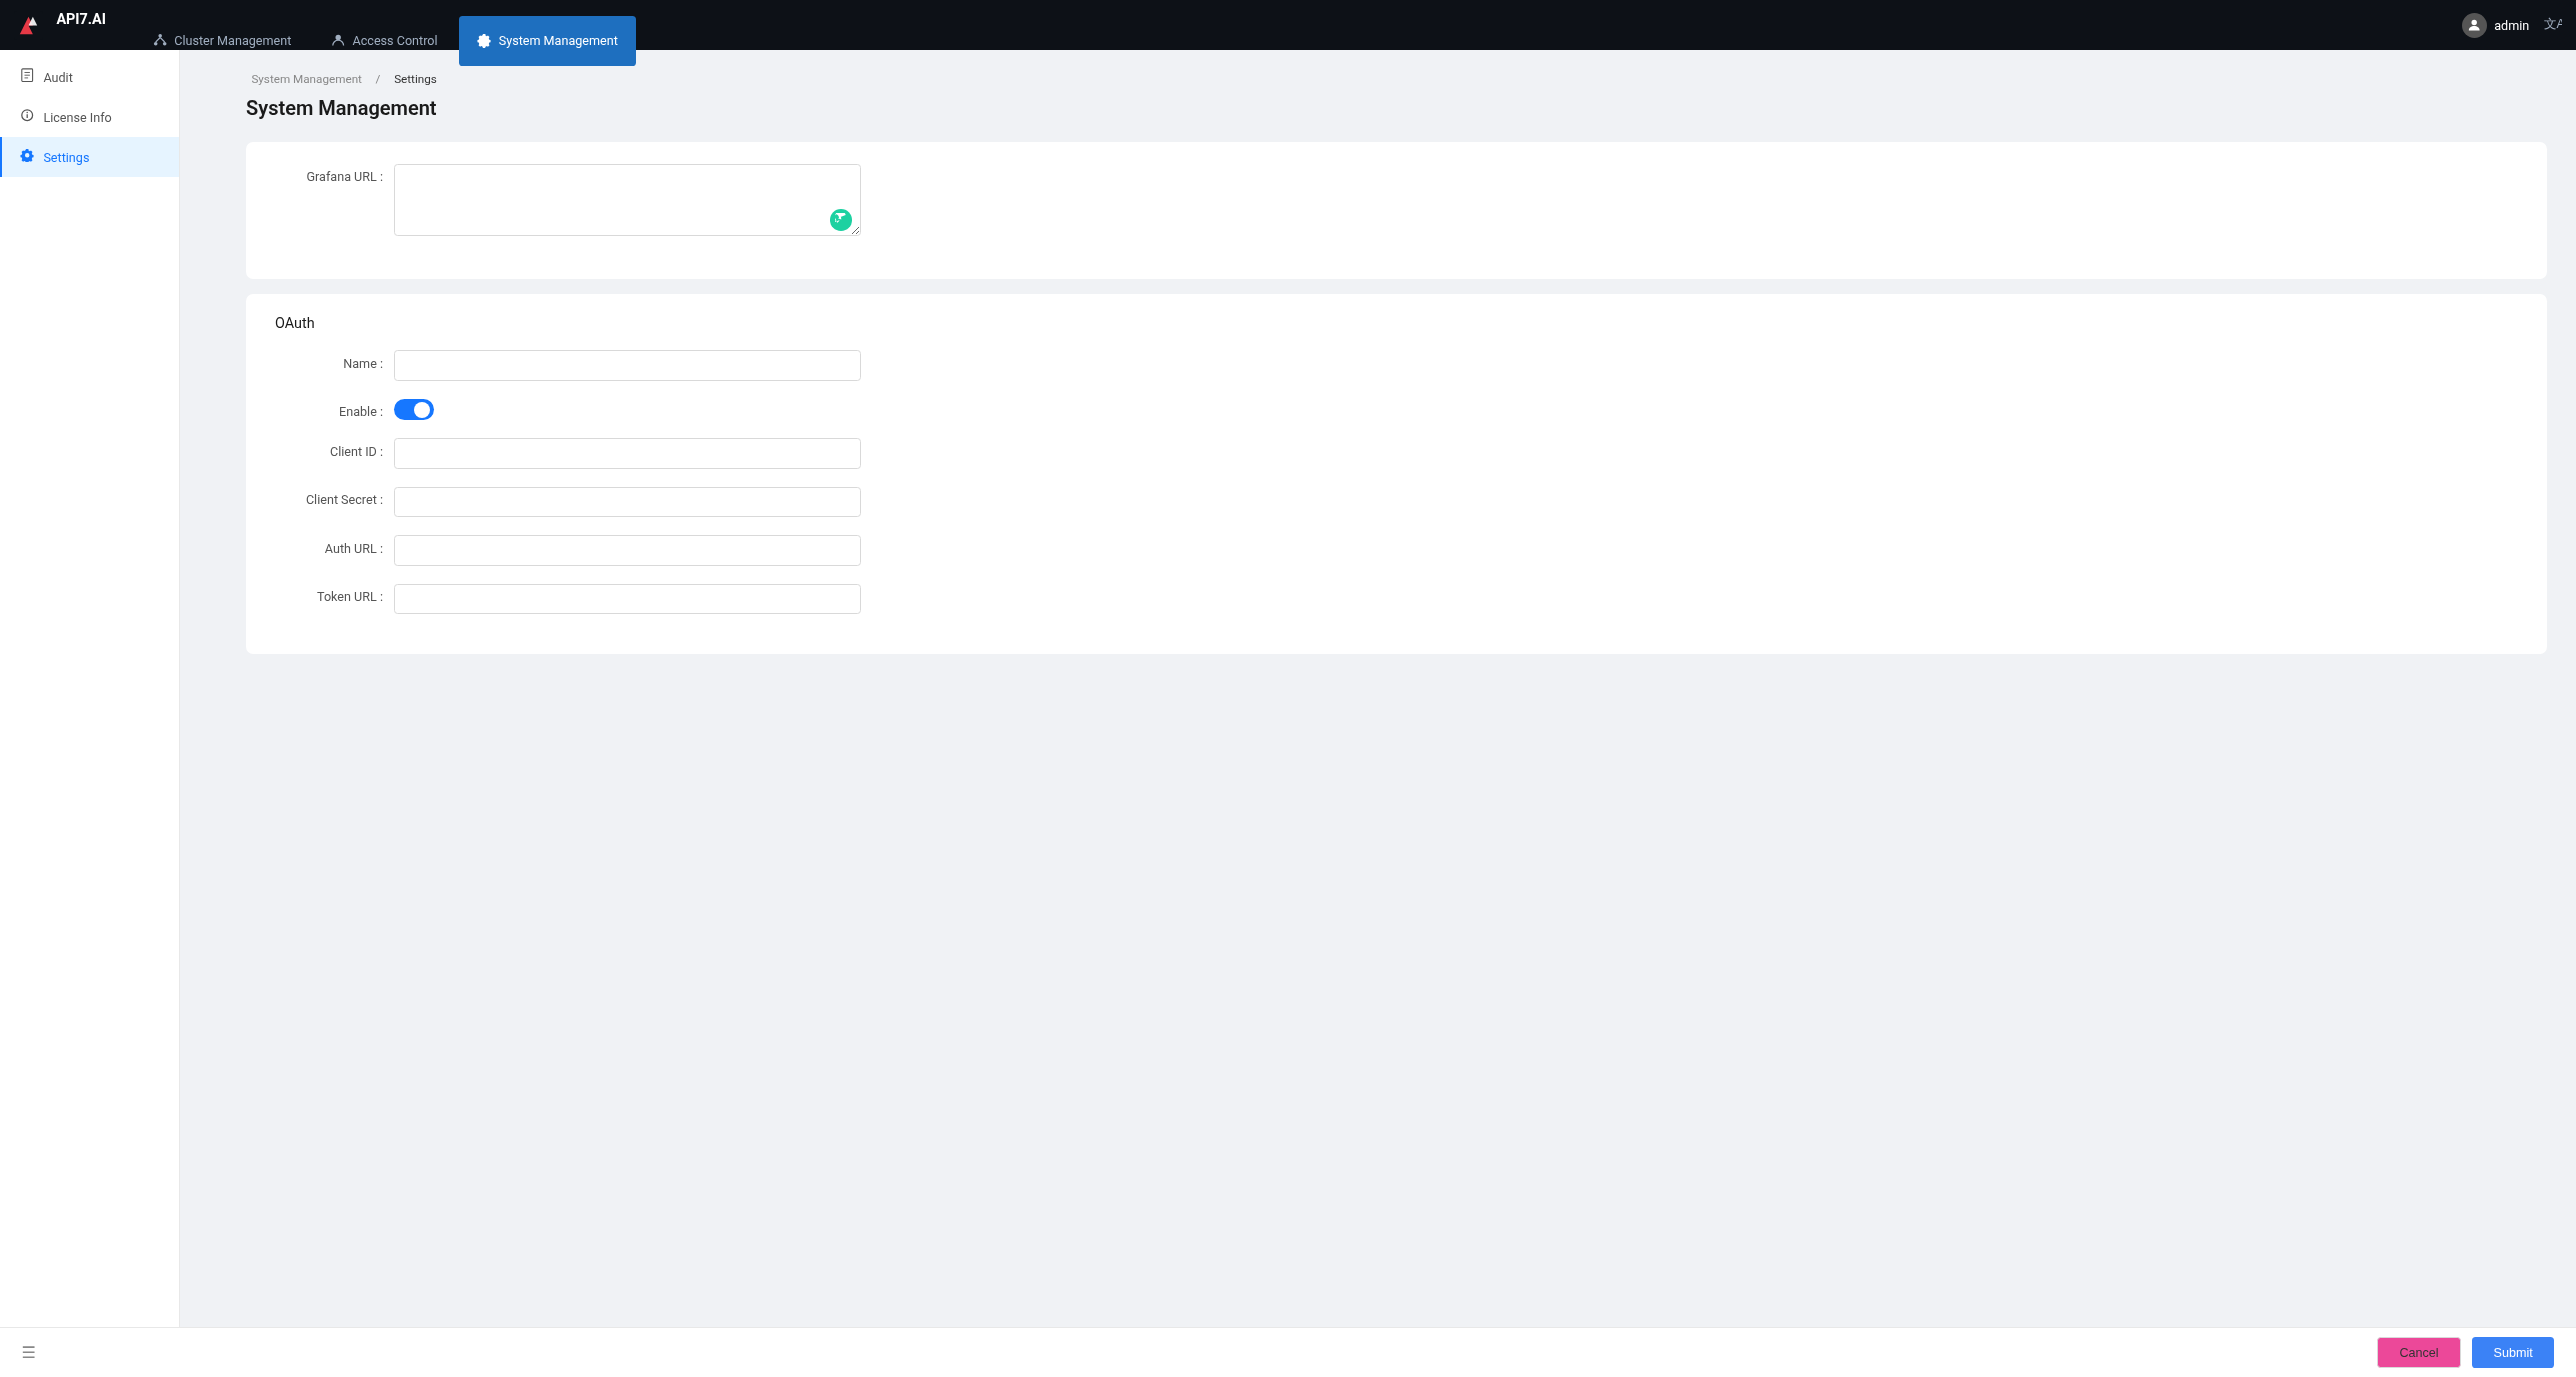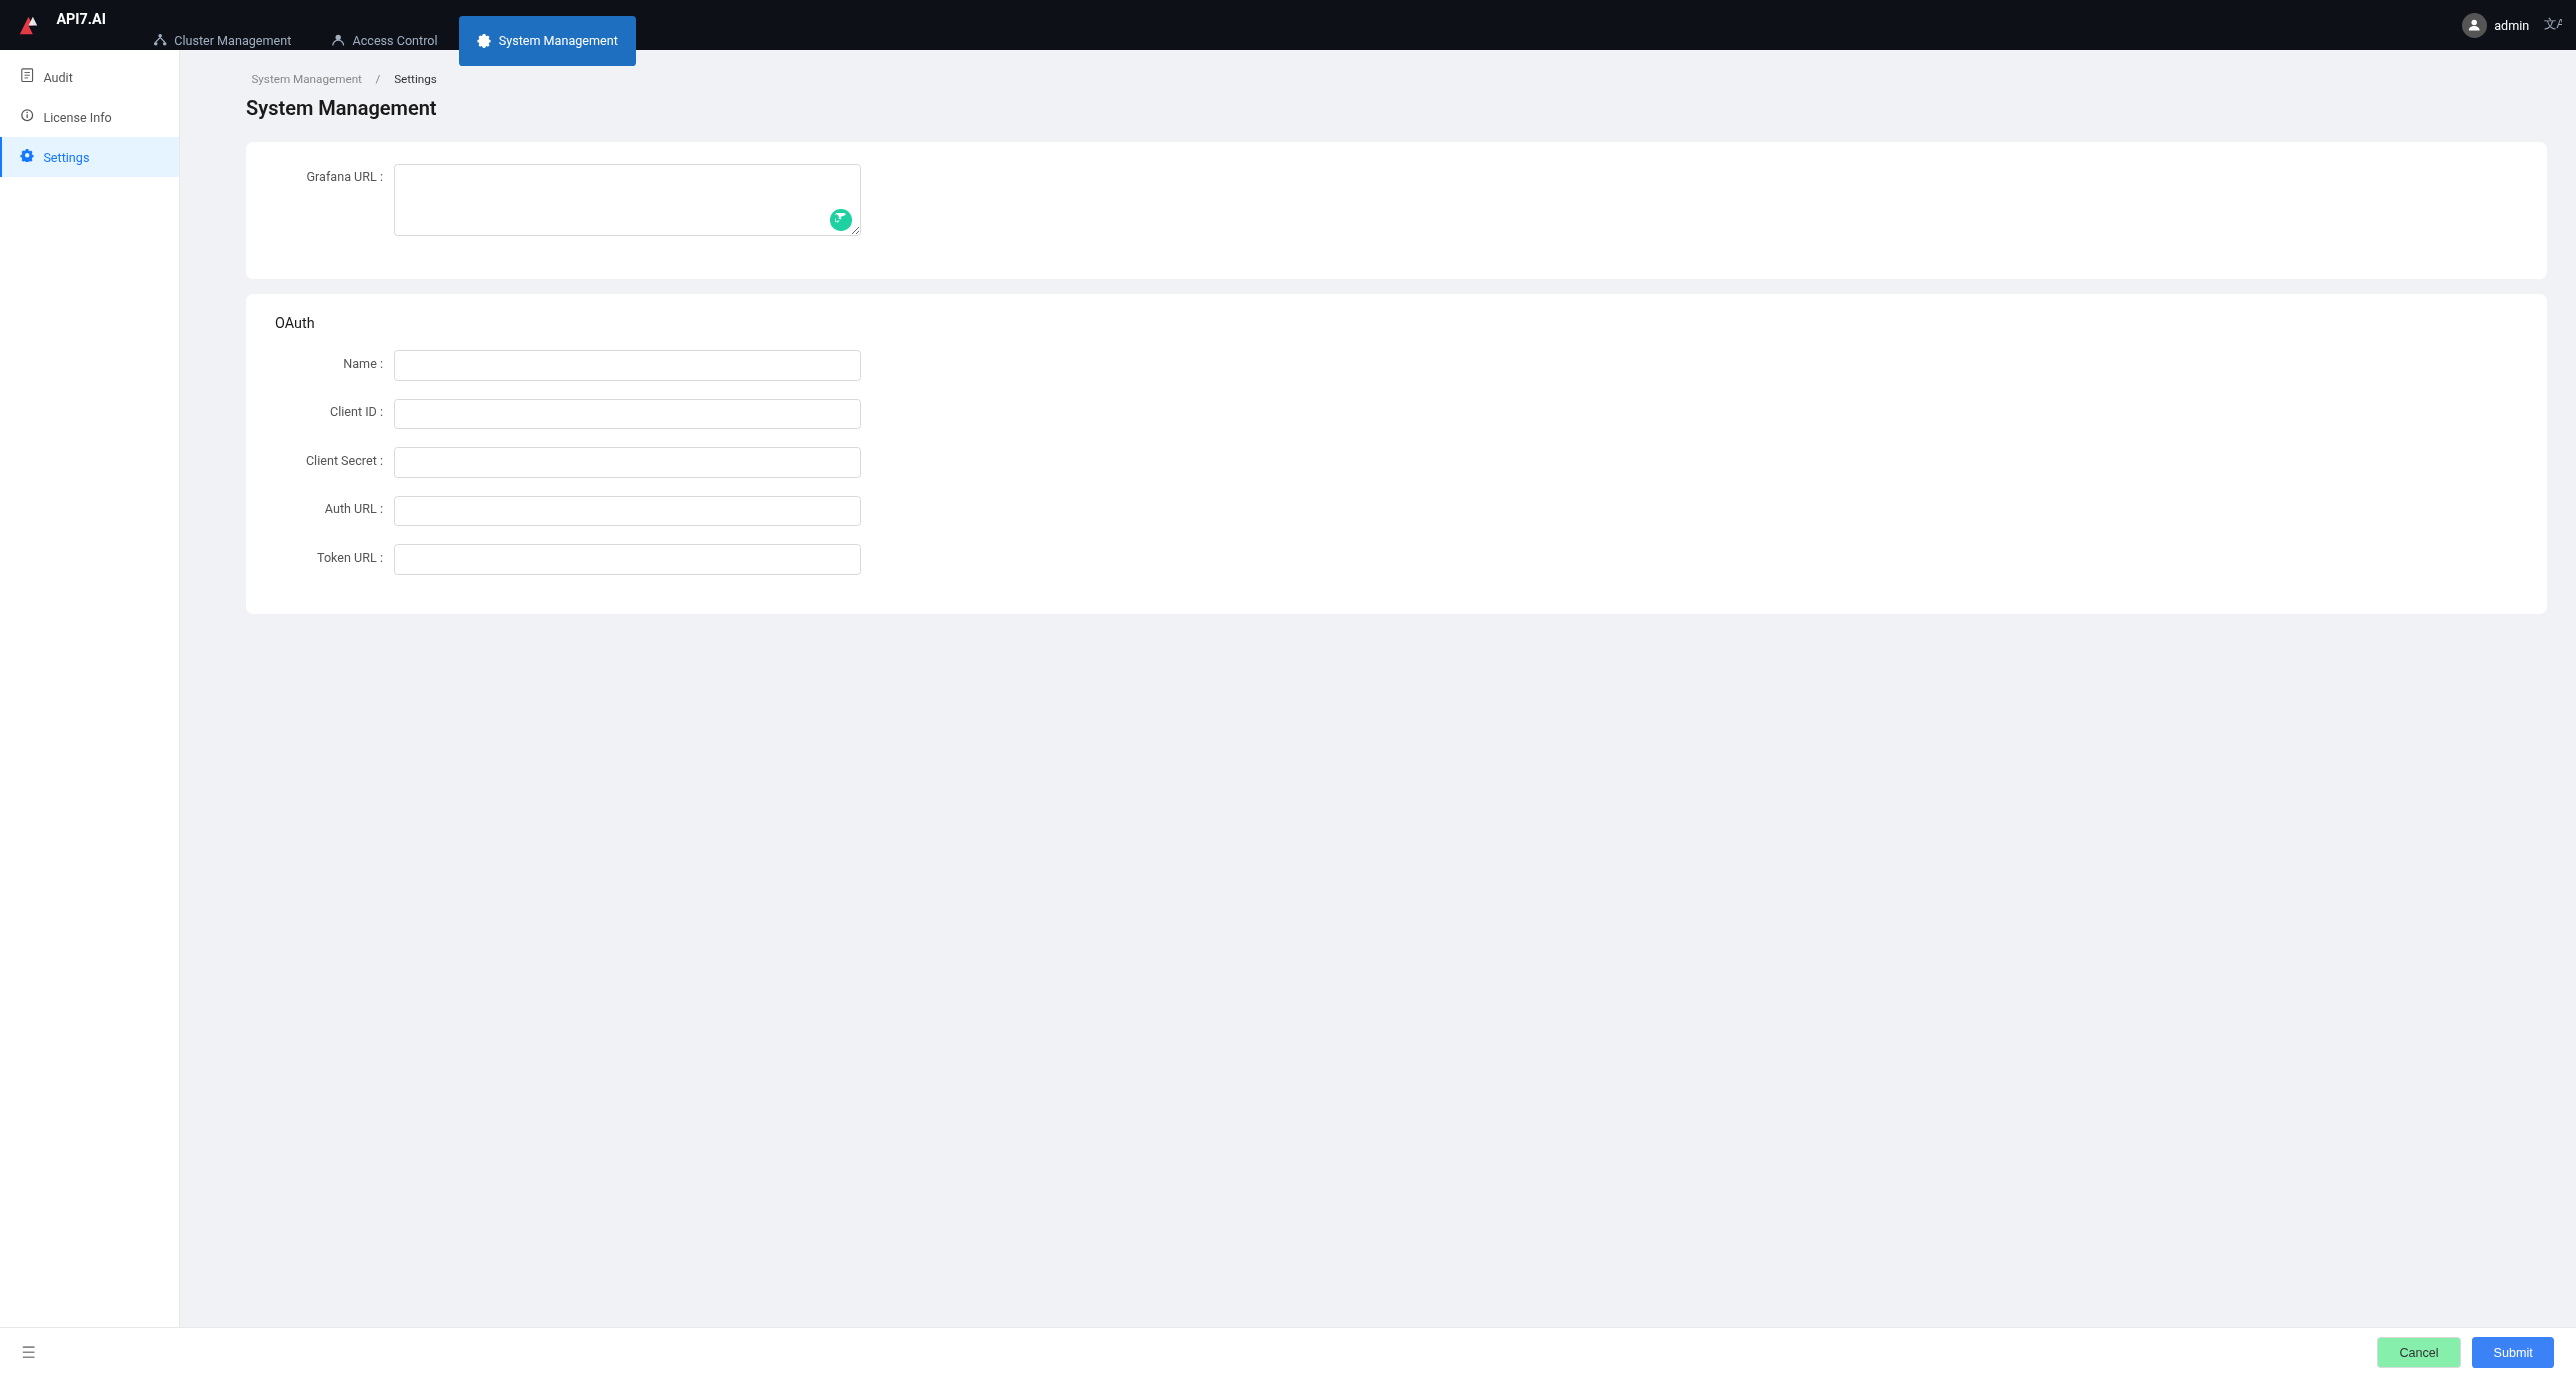--- a/index.html
+++ b/index.html
@@ -152,21 +152,21 @@
 
     
     .bottom-bar {
       height: 50px; background: #fff; border-top: 0.9px solid #e8e8e8;
       display: flex; align-items: center; justify-content: space-between;
       padding: 0 21.6px; flex-shrink: 0;
     }
     .bottom-left { display: flex; align-items: center; gap: 7.2px; color: #888; font-size: 16px; cursor: pointer; }
     .bottom-right { display: flex; gap: 10.8px; }
     .btn { padding: 7.2px 21.6px; border-radius: 3.6px; font-size: 12.6px; cursor: pointer; border: none; }
-    .btn-cancel { background: #86efac; border: 0.9px solid #d9d9d9; color: #333; }
+    .btn-cancel { background: #ec4899; border: 0.9px solid #d9d9d9; color: #333; }
     .btn-submit { background: #3b82f6; color: #fff; }
 
     
     .avatar-circle {
       width: 25px; height: 25px; border-radius: 50%;
       background: #555; display: flex; align-items: center; justify-content: center; color: #fff; font-size: 10.8px;
     }
   </style>
 </head>
 <body>
@@ -288,20 +288,29 @@
     <div class="card-section">
       <h2 class="section-title">OAuth</h2>
 
       <div class="form-row">
         <label class="form-label">Name :</label>
         <div class="form-control">
           <input type="text" class="form-input" style="">
         </div>
       </div>
 
+      <div class="form-row">
+        <label class="form-label">Enable :</label>
+        <div class="form-control">
+          <label class="toggle-switch">
+            <input type="checkbox" checked="" style="">
+            <span class="toggle-slider"></span>
+          </label>
+        </div>
+      </div>
 
       <div class="form-row">
         <label class="form-label">Client ID :</label>
         <div class="form-control">
           <input type="text" class="form-input" style="">
         </div>
       </div>
 
       <div class="form-row">
         <label class="form-label">Client Secret :</label>

